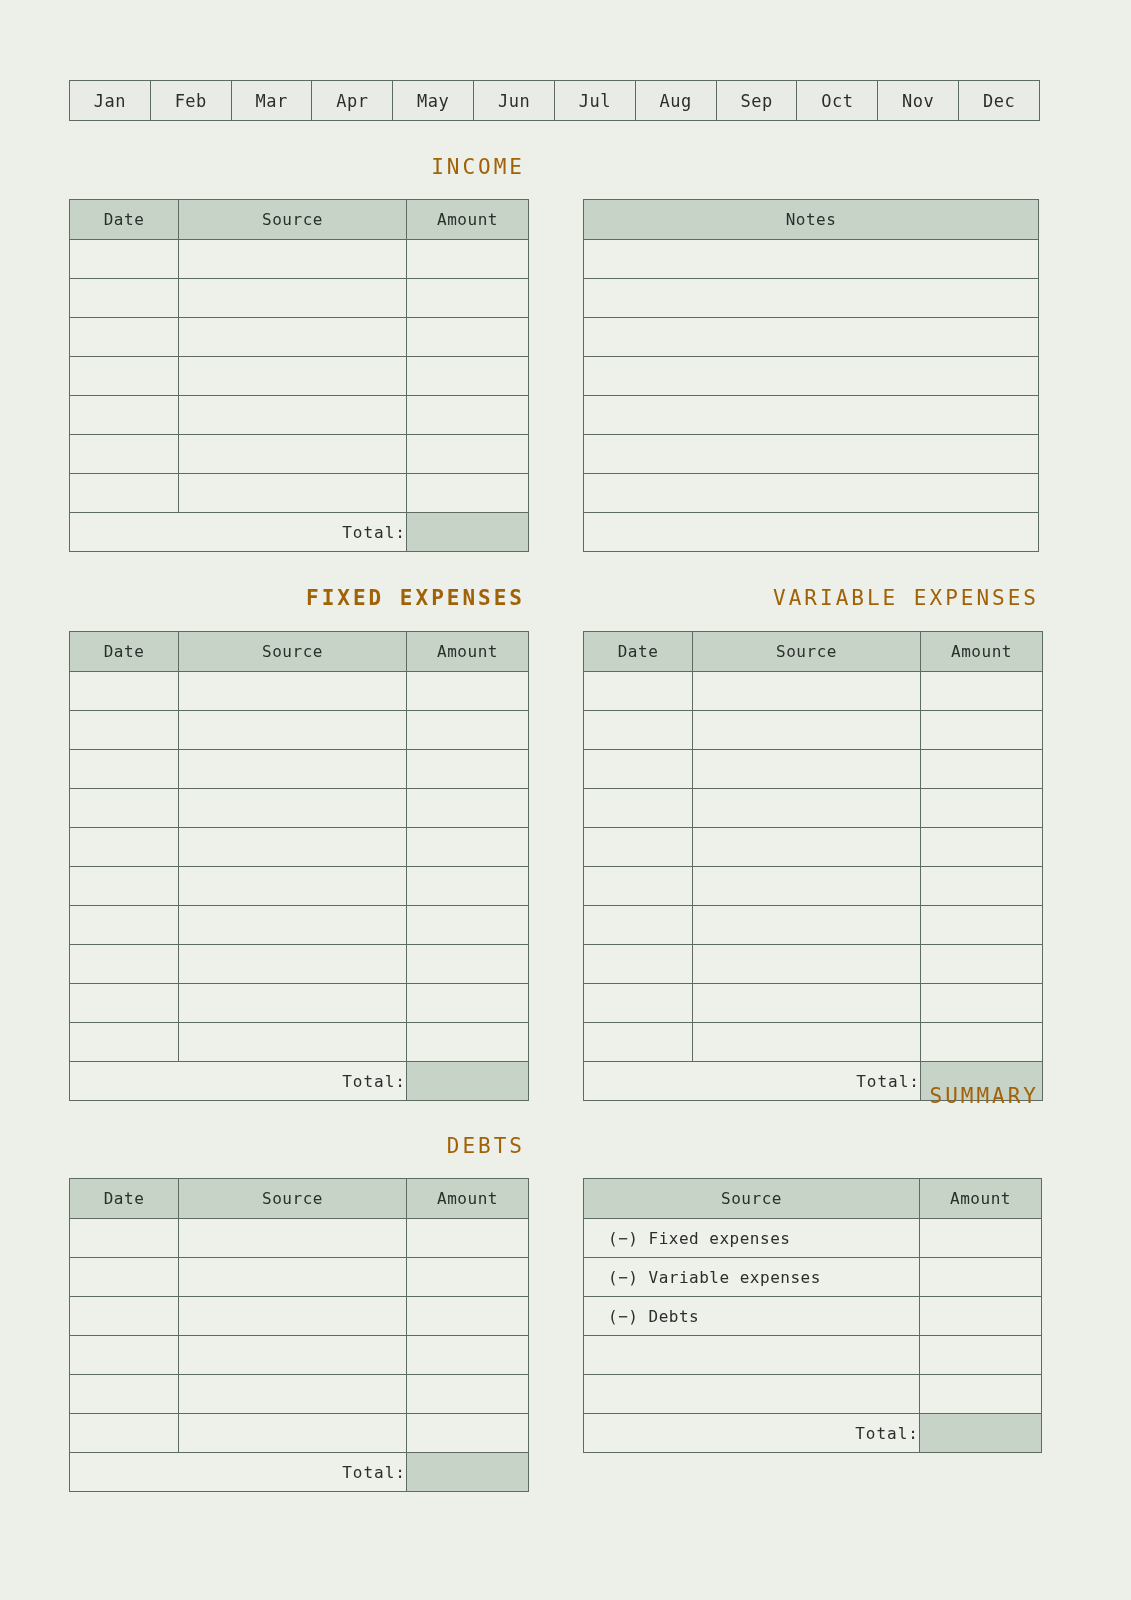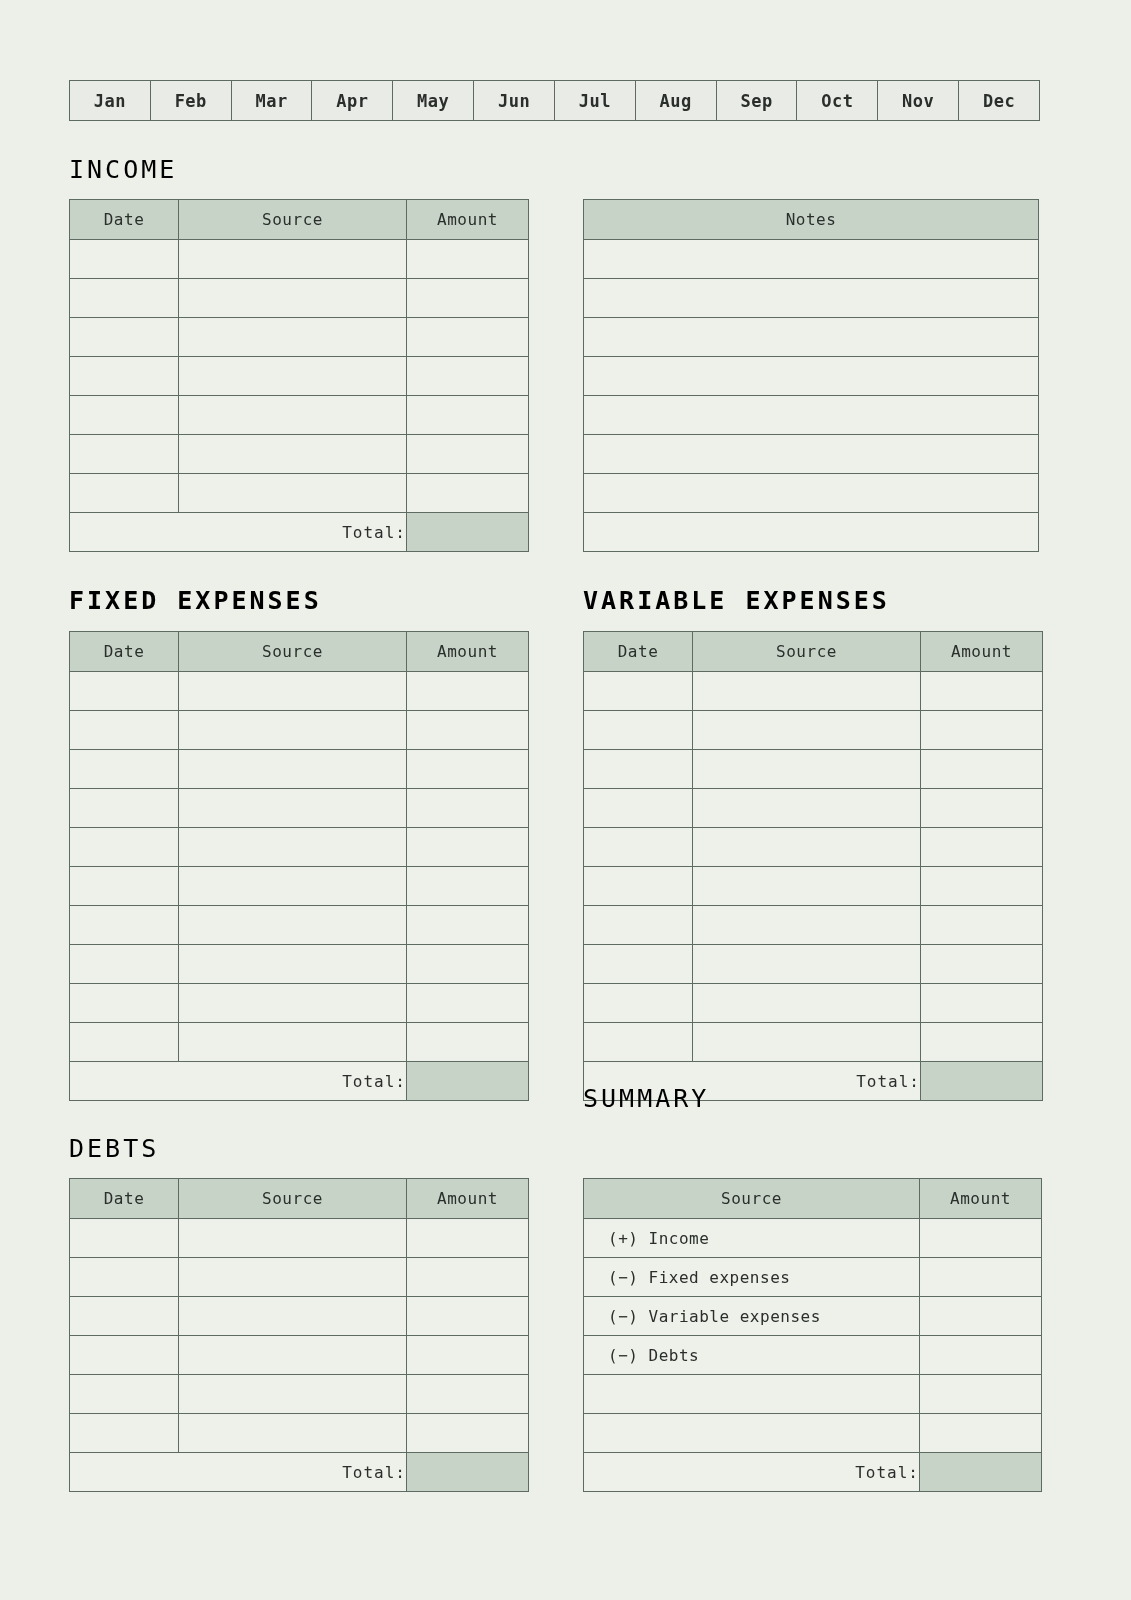--- a/index.html
+++ b/index.html
@@ -28,43 +28,42 @@
   .months {
     position: absolute;
     left: 69px;
     top: 80px;
     width: 971px;
     height: 41px;
     display: flex;
     border: 1px solid #5d6b63;
     box-sizing: border-box;
     background: #e2e7e0;
-    font-weight: bold;
   }
   .month {
     flex: 1 1 0;
     display: flex;
     align-items: center;
     justify-content: center;
     font-size: 17px;
     letter-spacing: 0.5px;
     color: #2a2f2c;
     border-right: 1px solid #5d6b63;
     box-sizing: border-box;
     background: #e9ece6;
   }
   .month:last-child { border-right: none; }
 
   
   .section-title {
     position: absolute;
-    font-size: 25px;
+    font-size: 21px;
     letter-spacing: 3px;
-    color: #000000;
-    text-align: left;
+    color: #a16207;
+    text-align: right;
     white-space: nowrap;
   }
 
   
   .tbl {
     position: absolute;
     border-collapse: collapse;
     table-layout: fixed;
     background: #eef0ea;
     border-radius: 8px;
@@ -276,21 +275,21 @@
           <td class="cell"></td>
           <td class="cell"></td>
         </tr>
     <tr>
       <td class="total-label" colspan="2">Total:</td>
       <td class="total-amount"></td>
     </tr>
   </tbody>
     </table>
 
-  <div class="section-title" style="left:583px; top:586px; width:456px;font-weight:bold;">VARIABLE EXPENSES</div>
+  <div class="section-title" style="left:583px; top:586px; width:456px;">VARIABLE EXPENSES</div>
 
   <table class="tbl" style="left:583px; top:631px; width:456px;">
     <tbody>
         <tr>
       <th class="v-col-date">Date</th>
       <th class="v-col-source">Source</th>
       <th class="v-col-amount">Amount</th>
     </tr>
     <tr>
           <td class="cell"></td>
@@ -397,24 +396,20 @@
 
   <div class="section-title" style="left:583px; top:1084px; width:456px;">SUMMARY</div>
 
   <table class="tbl" style="left:583px; top:1178px; width:456px;">
     <tbody>
         <tr>
       <th class="s-col-source">Source</th>
       <th class="s-col-amount">Amount</th>
     </tr>
     <tr>
-      <td class="cell label-left">(+) Income</td>
-      <td class="cell"></td>
-    </tr>
-    <tr>
       <td class="cell label-left">(−) Fixed expenses</td>
       <td class="cell"></td>
     </tr>
     <tr>
       <td class="cell label-left">(−) Variable expenses</td>
       <td class="cell"></td>
     </tr>
     <tr>
       <td class="cell label-left">(−) Debts</td>
       <td class="cell"></td>

